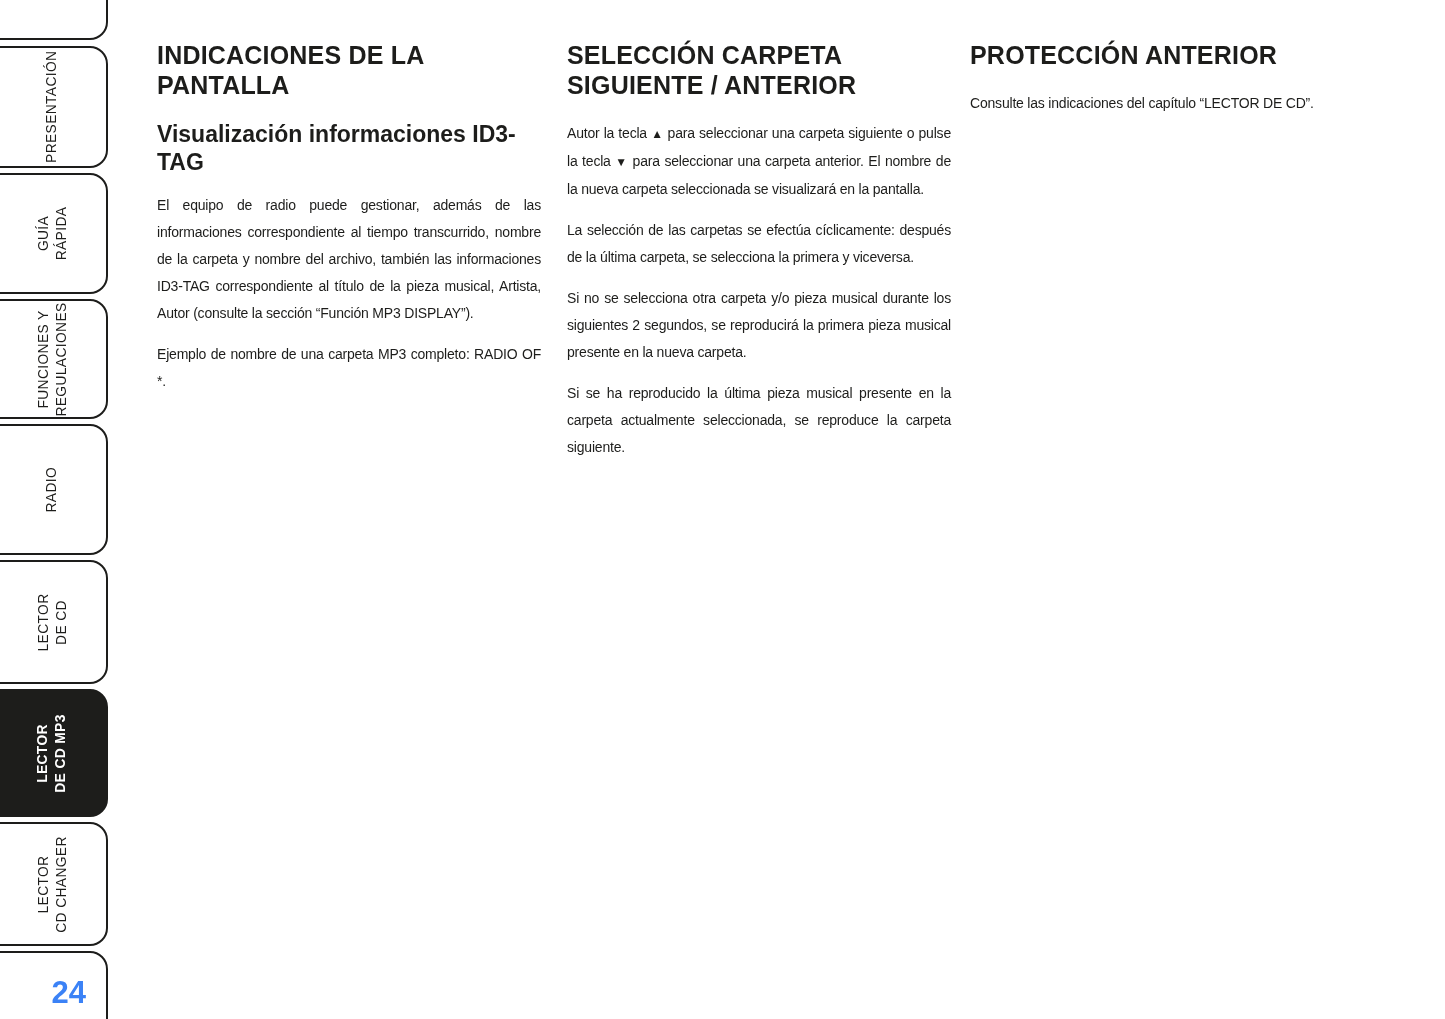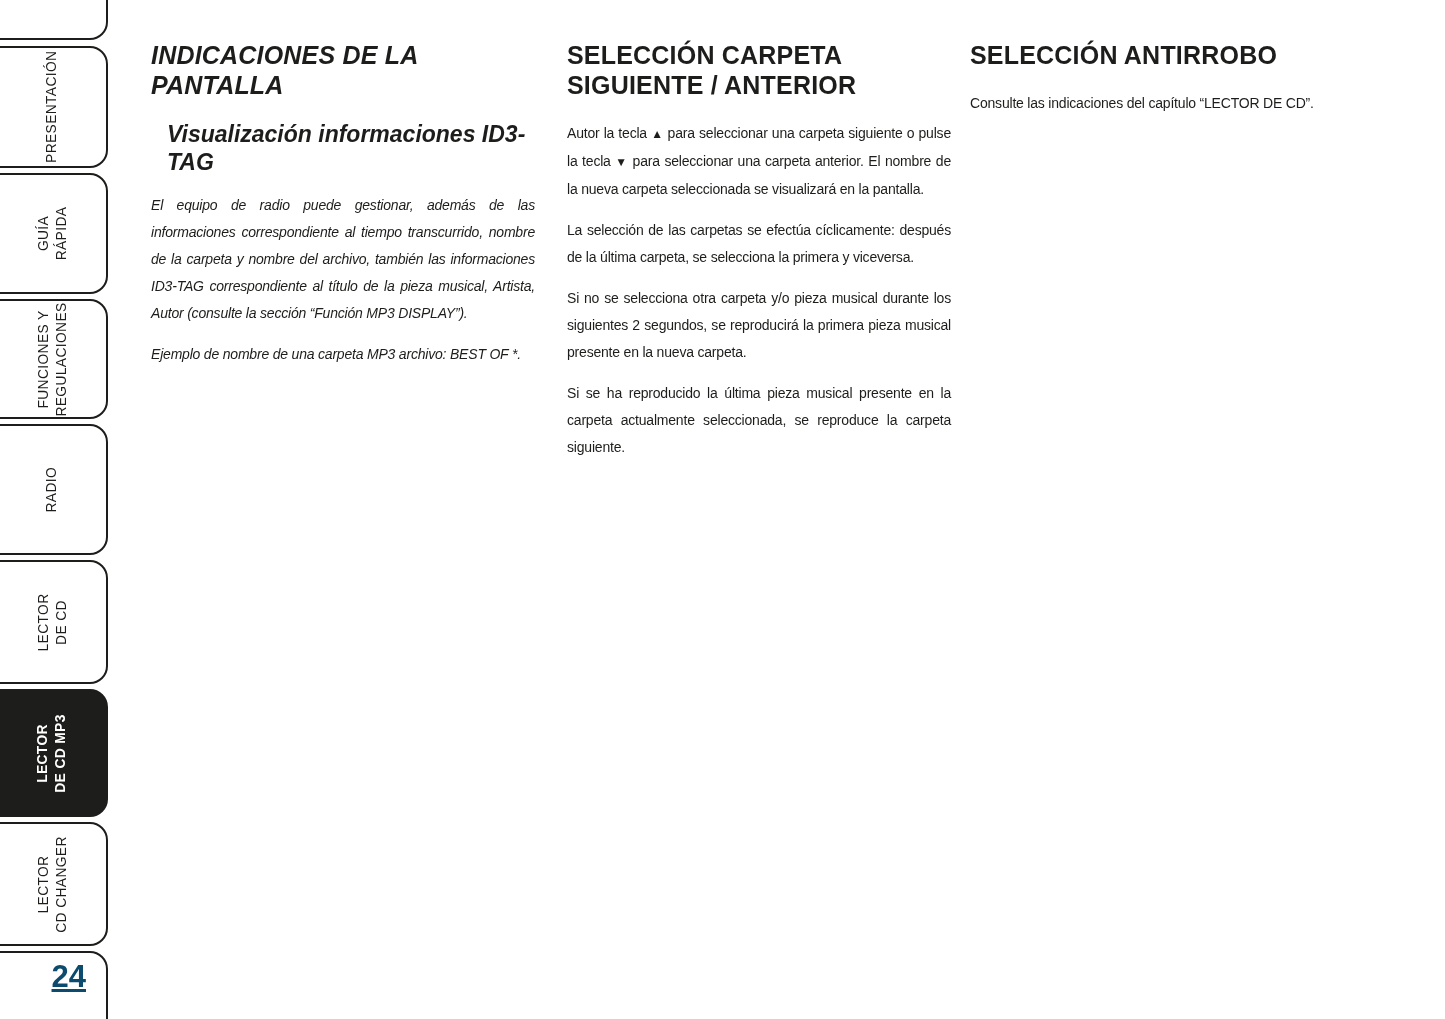--- a/index.html
+++ b/index.html
@@ -20,34 +20,34 @@
   .tab-active{background:#1d1d1b;}
   .tab-label{
     transform:rotate(-90deg) scaleX(0.92);
     text-align:center;white-space:nowrap;
     font-size:15px;line-height:17.5px;letter-spacing:0.4px;color:#1d1d1b;
   }
   .tab-active .tab-label{color:#ffffff;font-weight:bold;}
   .tl{display:block;}
   .tl:empty{display:none;}
   .page-num{
-    font-size:31px;font-weight:bold;color:#0c4a6e;
-    padding:6px 20px 0 0;letter-spacing:0;text-decoration:underline;
+    font-size:31px;font-weight:bold;color:#3b82f6;
+    padding:22px 20px 0 0;letter-spacing:0;
   }
   
   .col{position:absolute;top:40px;width:384px;}
-  .col-1{left:151px;font-style:italic;}
+  .col-1{left:157px;}
   .col-2{left:567px;}
   .col-3{left:970px;}
   .h-main{
     margin:0 0 20px 0;max-width:352px;
     font-size:25px;line-height:30px;font-weight:bold;letter-spacing:0.2px;color:#1d1d1b;
   }
   .h-sub{
-    margin:10px 0 16px 16px;max-width:360px;
+    margin:10px 0 16px 0;max-width:360px;
     font-size:23px;line-height:28px;font-weight:bold;color:#1d1d1b;
   }
   .col p{
     margin:0 0 14px 0;
     font-size:14px;line-height:27px;letter-spacing:-0.2px;
     text-align:justify;color:#1d1d1b;
   }
   .tri{font-size:0.85em;letter-spacing:0;}
 </style>
 </head>
@@ -111,30 +111,30 @@
       <span class="page-num">24</span>
     </div>
   </aside>
 
   <main>
 
     <section class="col col-1">
       <h2 class="h-main">INDICACIONES DE LA PANTALLA</h2>
       <h3 class="h-sub">Visualización informaciones ID3-TAG</h3>
       <p>El equipo de radio puede gestionar, además de las informaciones correspondiente al tiempo transcurrido, nombre de la carpeta y nombre del archivo, también las informaciones ID3-TAG correspondiente al título de la pieza musical, Artista, Autor (consulte la sección “Función MP3 DISPLAY”).</p>
-      <p>Ejemplo de nombre de una carpeta MP3 archivo: BEST OF *.</p>
+      <p>Ejemplo de nombre de una carpeta MP3 completo: RADIO OF *.</p>
     </section>
 
     <section class="col col-2">
       <h2 class="h-main">SELECCIÓN CARPETA SIGUIENTE / ANTERIOR</h2>
       <p><span>Autor la tecla </span><span class="tri">▲</span><span> para seleccionar una carpeta siguiente o pulse la tecla </span><span class="tri">▼</span><span> para seleccionar una carpeta anterior. El nombre de la nueva carpeta seleccionada se visualizará en la pantalla.</span></p>
       <p>La selección de las carpetas se efectúa cíclicamente: después de la última carpeta, se selecciona la primera y viceversa.</p>
       <p>Si no se selecciona otra carpeta y/o pieza musical durante los siguientes 2 segundos, se reproducirá la primera pieza musical presente en la nueva carpeta.</p>
       <p>Si se ha reproducido la última pieza musical presente en la carpeta actualmente seleccionada, se reproduce la carpeta siguiente.</p>
     </section>
 
     <section class="col col-3">
-      <h2 class="h-main">SELECCIÓN ANTIRROBO</h2>
+      <h2 class="h-main">PROTECCIÓN ANTERIOR</h2>
       <p>Consulte las indicaciones del capítulo “LECTOR DE CD”.</p>
     </section>
 
   </main>
 </div>
 
 </body></html>

